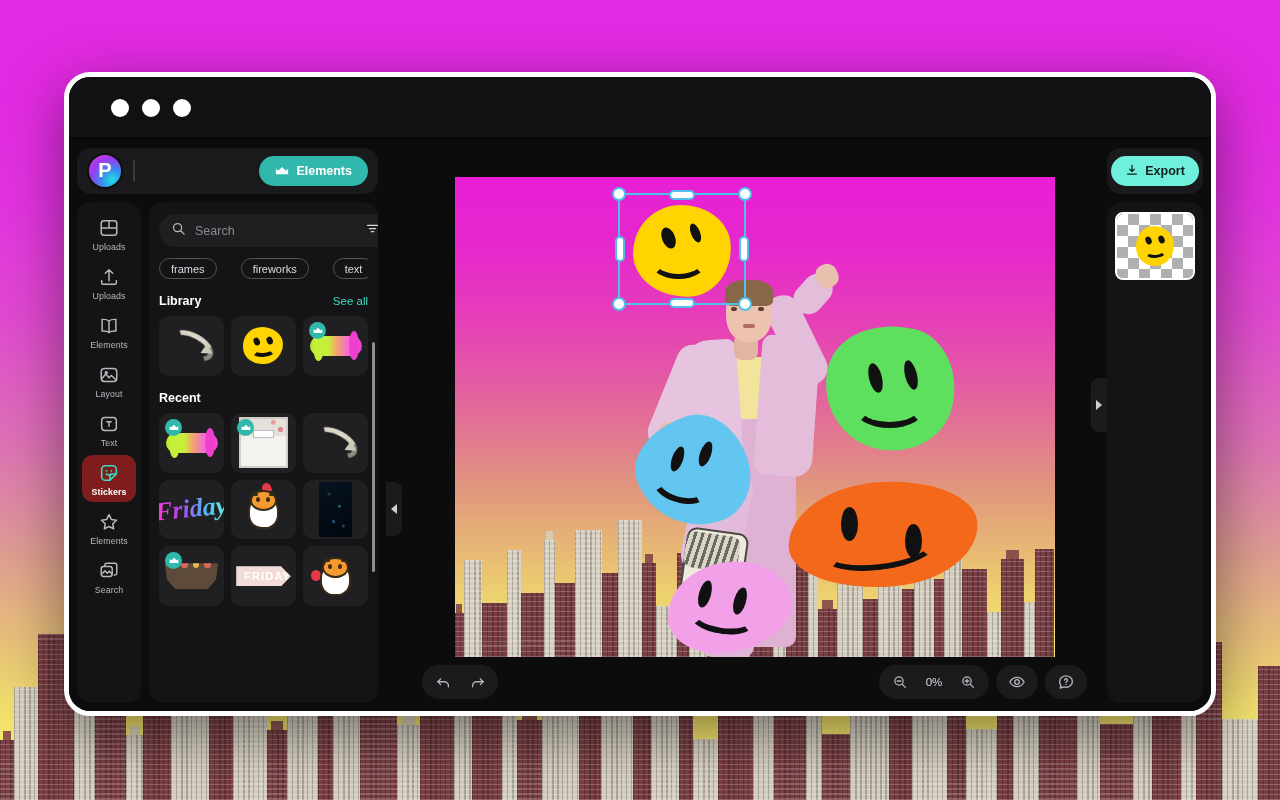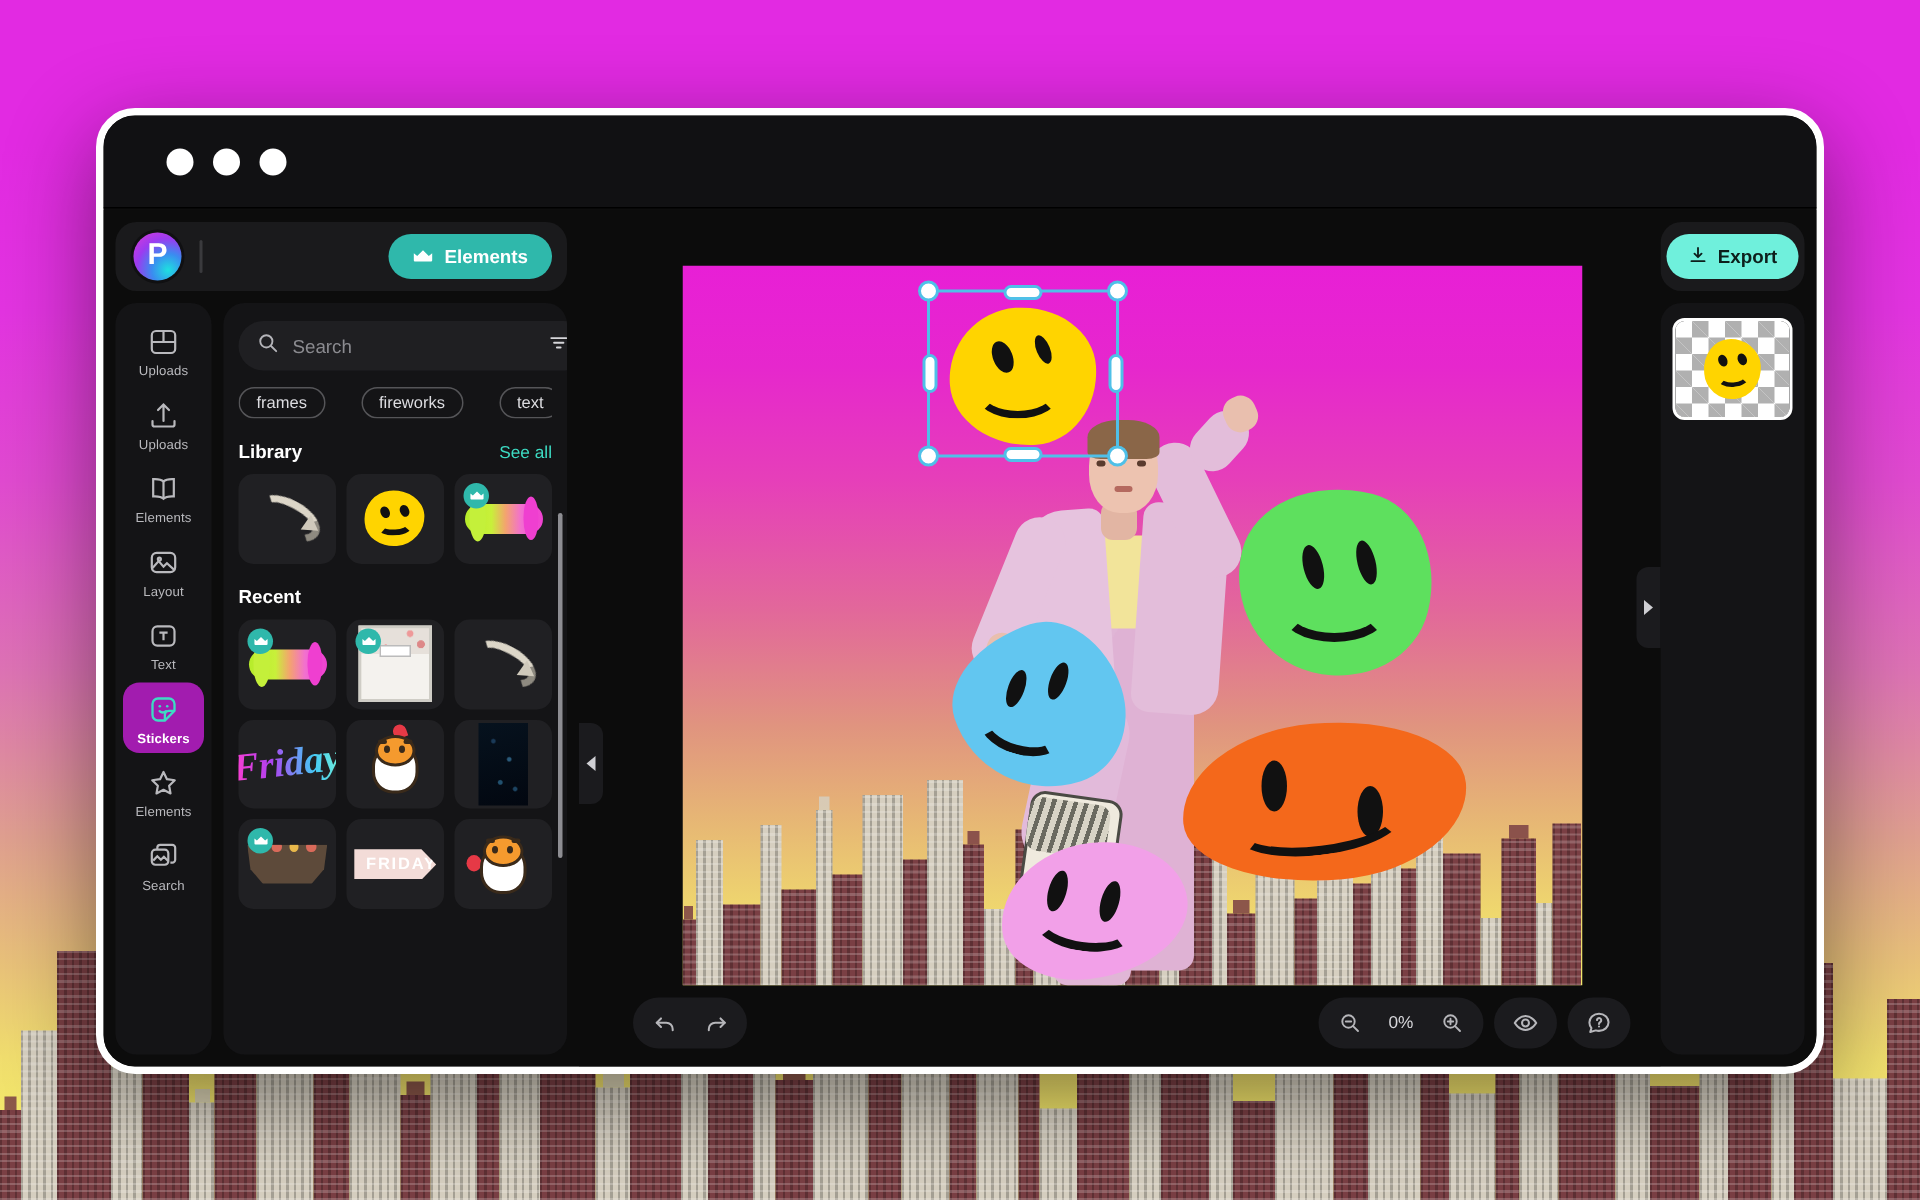--- a/index.html
+++ b/index.html
@@ -89,21 +89,21 @@
     width:64px; background:#141416; border-radius:14px; padding:8px 0;
     display:flex; flex-direction:column; align-items:center; gap:2px; overflow:hidden;
   }
   .railitem {
     width:54px; padding:7px 0 5px; border-radius:11px; cursor:pointer;
     display:flex; flex-direction:column; align-items:center; gap:3px;
     color:#b9b9bd;
   }
   .railitem .ricon { width:22px; height:22px; display:block; }
   .railitem .rlabel { font-size:8.8px; letter-spacing:.1px; }
-  .railitem.active { background:#a21caf; color:#fff; }
+  .railitem.active { background:#7f1d1d; color:#fff; }
   .railitem.active .rlabel { font-weight:bold; color:#fff; }
   .railitem.active .ricon { color:#3ddbc3; }
 
   
   #panel { flex:1; background:#141416; border-radius:14px; position:relative; overflow:hidden;
            padding:12px 10px 0 10px; min-width:0; }
   #searchrow { display:flex; align-items:center; gap:10px; }
   #searchbox {
     flex:1; height:33px; background:#1f1f22; border-radius:17px;
     display:flex; align-items:center; gap:9px; padding:0 12px;

